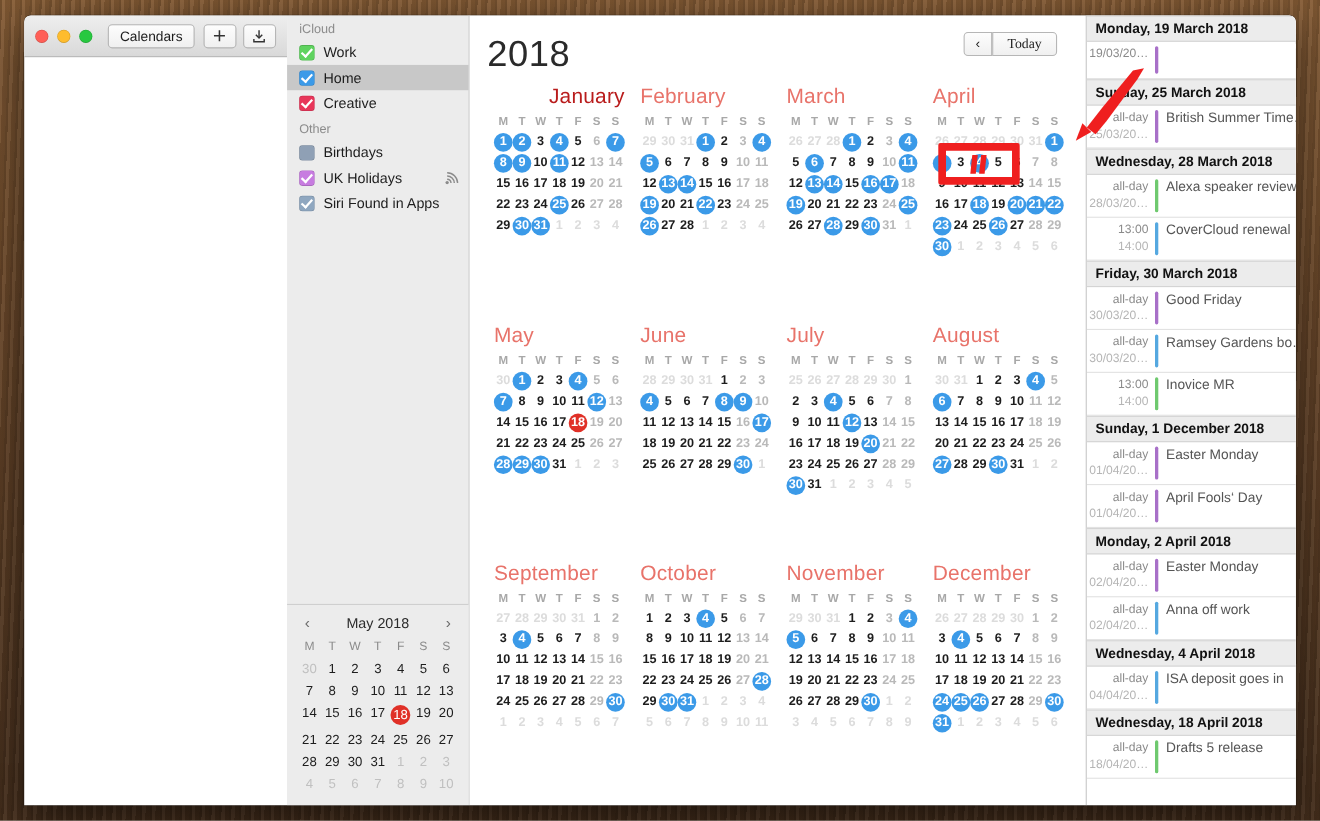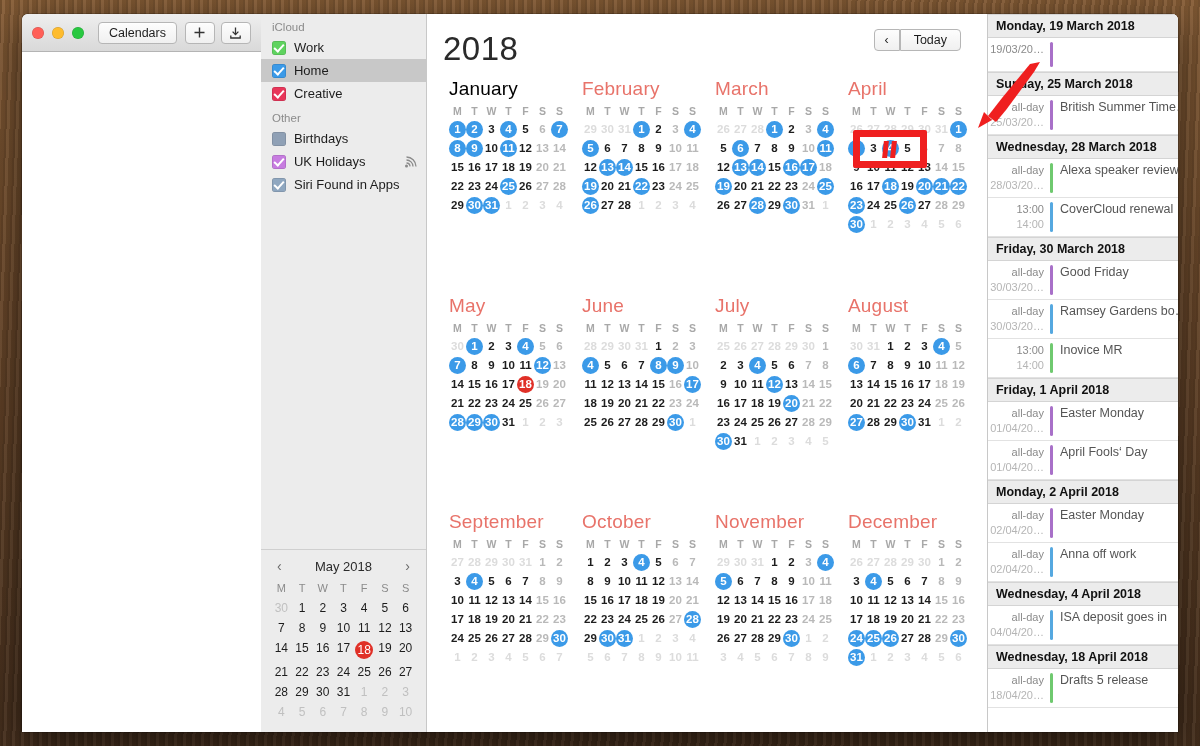--- a/index.html
+++ b/index.html
@@ -223,21 +223,21 @@
     display: flex; align-items: stretch;
   }
   #today-group .tg {
     background: linear-gradient(180deg,#fdfdfd,#f0f0f0);
     border: 1px solid #b6b6b6;
     font-size: 12.5px; color: #1d1d1d;
     display: flex; align-items: center; justify-content: center;
     height: 22px; cursor: default;
   }
   #prev-btn { width: 26px; border-radius: 4px 0 0 4px; }
-  #today-btn { padding: 0 13px; border-radius: 0 4px 4px 0; border-left: none; }
+  #today-btn { padding: 0 13px; border-radius: 0 4px 4px 0; border-left: none; font-family: Liberation Serif, serif; }
 
   #months {
     flex: 1;
     display: grid;
     grid-template-columns: repeat(4, 1fr);
     grid-template-rows: repeat(3, 1fr);
     padding: 0 14px 8px 14px;
   }
   .month { padding: 4px 6px 0 8px; }
   .month-name {
@@ -491,21 +491,21 @@
     <div id="main">
       <div id="year-header">
         <div id="year-title">2018</div>
         <div id="today-group">
           <div class="tg" id="prev-btn">‹</div>
           <div class="tg" id="today-btn">Today</div>
         </div>
       </div>
       <div id="months">
           <div class="month">
-            <div class="month-name" style="color: #000000;">January</div>
+            <div class="month-name" style="color: #b91c1c; text-align: right;">January</div>
             <div class="mgrid">
               <div class="wh">M</div>
               <div class="wh">T</div>
               <div class="wh">W</div>
               <div class="wh">T</div>
               <div class="wh">F</div>
               <div class="wh">S</div>
               <div class="wh">S</div>
               <div class="dc">
                 <span class="d sel" style="background: rgb(59, 154, 232);">1</span>
@@ -2210,21 +2210,21 @@
             <div class="res-title">Ramsey Gardens book…</div>
           </div>
           <div class="res-event">
             <div class="res-times">
               <div class="t1">13:00</div>
               <div class="t2">14:00</div>
             </div>
             <div class="res-bar" style="background: rgb(111, 201, 111);"></div>
             <div class="res-title">Inovice MR</div>
           </div>
-          <div class="res-date">Friday, 1 April 2018</div>
+          <div class="res-date">Sunday, 1 December 2018</div>
           <div class="res-event">
             <div class="res-times">
               <div class="t1">all-day</div>
               <div class="t2">01/04/20…</div>
             </div>
             <div class="res-bar" style="background: rgb(168, 112, 200);"></div>
             <div class="res-title">Easter Monday</div>
           </div>
           <div class="res-event">
             <div class="res-times">

